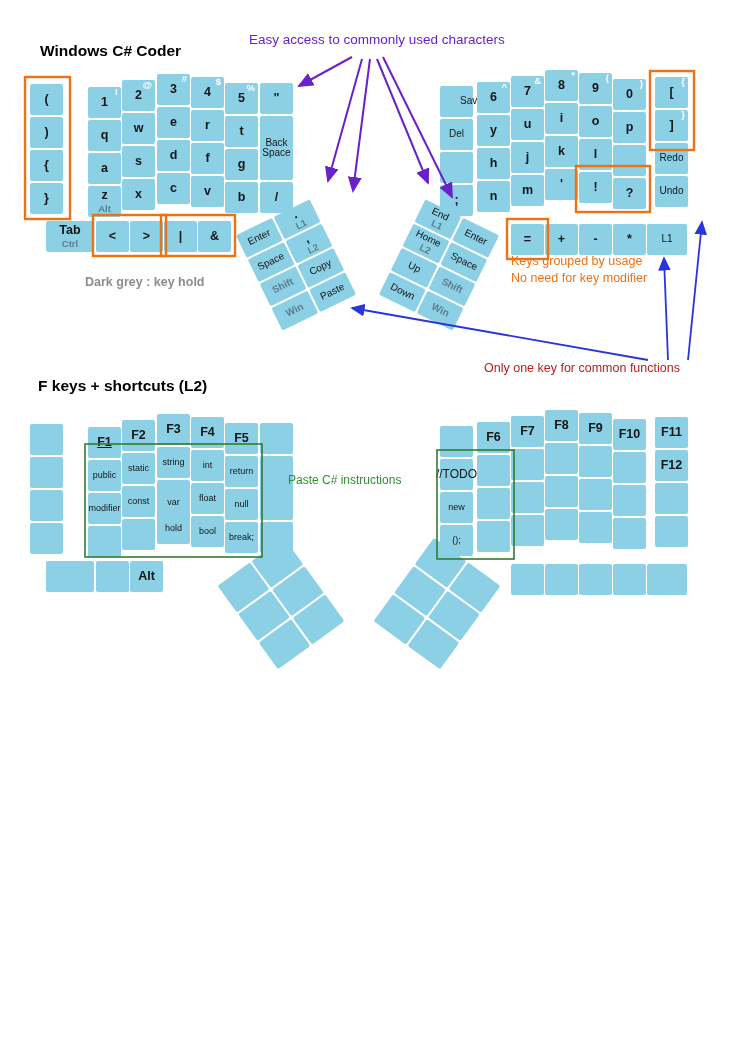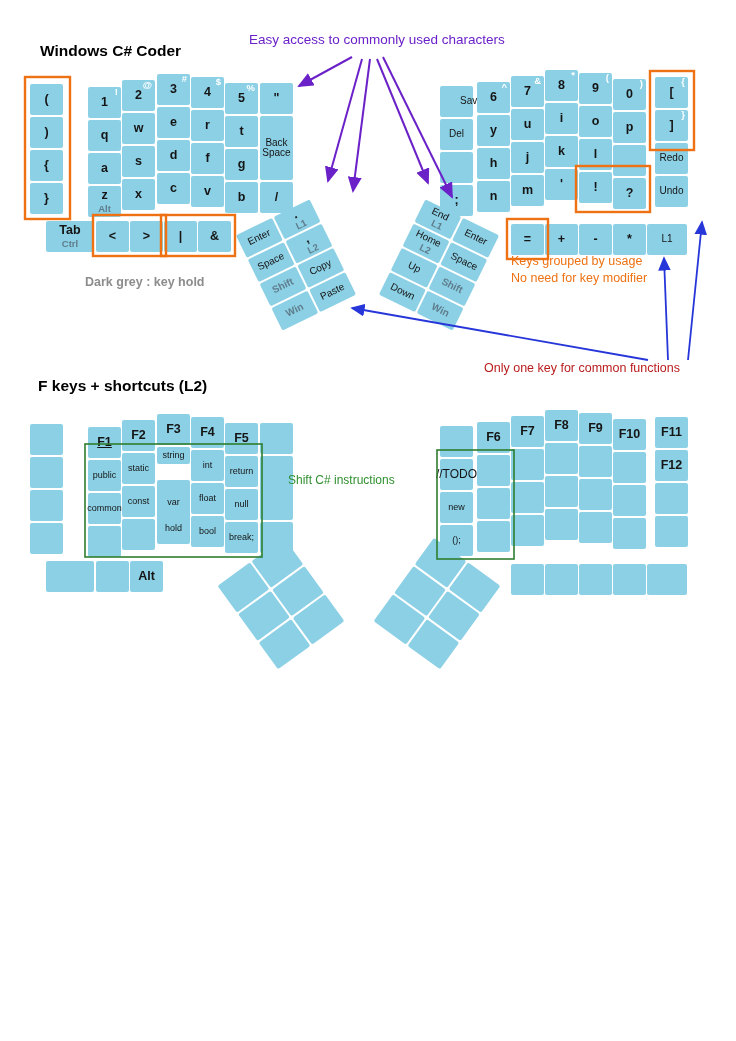--- a/index.html
+++ b/index.html
@@ -318,33 +318,33 @@
       <span class="lbl">F5</span>
     </div>
     <div class="key" style="left: 260px; top: 423px; width: 33px; height: 31px;"></div>
     <div class="key" style="left: 30px; top: 457px; width: 33px; height: 31px;"></div>
     <div class="key kw" style="left: 88px; top: 460px; width: 33px; height: 31px;">
       <span class="lbl">public</span>
     </div>
     <div class="key kw" style="left: 122px; top: 453px; width: 33px; height: 31px;">
       <span class="lbl">static</span>
     </div>
-    <div class="key kw" style="left: 157px; top: 447px; width: 33px; height: 17px;">
+    <div class="key kw" style="left: 157px; top: 447px; width: 33px; height: 31px;">
       <span class="lbl">string</span>
     </div>
     <div class="key kw" style="left: 191px; top: 450px; width: 33px; height: 31px;">
       <span class="lbl">int</span>
     </div>
     <div class="key kw" style="left: 225px; top: 456px; width: 33px; height: 31px;">
       <span class="lbl">return</span>
     </div>
     <div class="key" style="left: 260px; top: 456px; width: 33px; height: 64px;"></div>
     <div class="key" style="left: 30px; top: 490px; width: 33px; height: 31px;"></div>
     <div class="key kw" style="left: 88px; top: 493px; width: 33px; height: 31px;">
-      <span class="lbl">common</span>
+      <span class="lbl">modifier</span>
     </div>
     <div class="key kw" style="left: 122px; top: 486px; width: 33px; height: 31px;">
       <span class="lbl">const</span>
     </div>
     <div class="key kw" style="left: 157px; top: 480px; width: 33px; height: 45px;">
       <span class="lbl">var</span>
     </div>
     <div class="key kw" style="left: 191px; top: 483px; width: 33px; height: 31px;">
       <span class="lbl">float</span>
     </div>
@@ -467,13 +467,13 @@
     <line x1="688" y1="360" x2="702" y2="222" stroke="#2736D9" stroke-width="1.8" marker-end="url(#ah-blue)"></line>
   </svg>
 
 <div class="ann title" style="left:40px;top:42px;">Windows C# Coder</div>
 <div class="ann purple" style="left:249px;top:32px;">Easy access to commonly used characters</div>
 <div class="ann greyann" style="left:38px;top:275px;margin-left:47px;">Dark grey : key hold</div>
 <div class="ann orangeann" style="left:511px;top:254px;">Keys grouped by usage</div>
 <div class="ann orangeann" style="left:511px;top:271px;">No need for key modifier</div>
 <div class="ann blueann" style="left:484px;top:361px;">Only one key for common functions</div>
 <div class="ann title" style="left:38px;top:377px;">F keys + shortcuts (L2)</div>
-<div class="ann greenann" style="left:288px;top:473px;">Shift C# instructions</div>
+<div class="ann greenann" style="left:288px;top:473px;">Paste C# instructions</div>
 
 </body></html>

